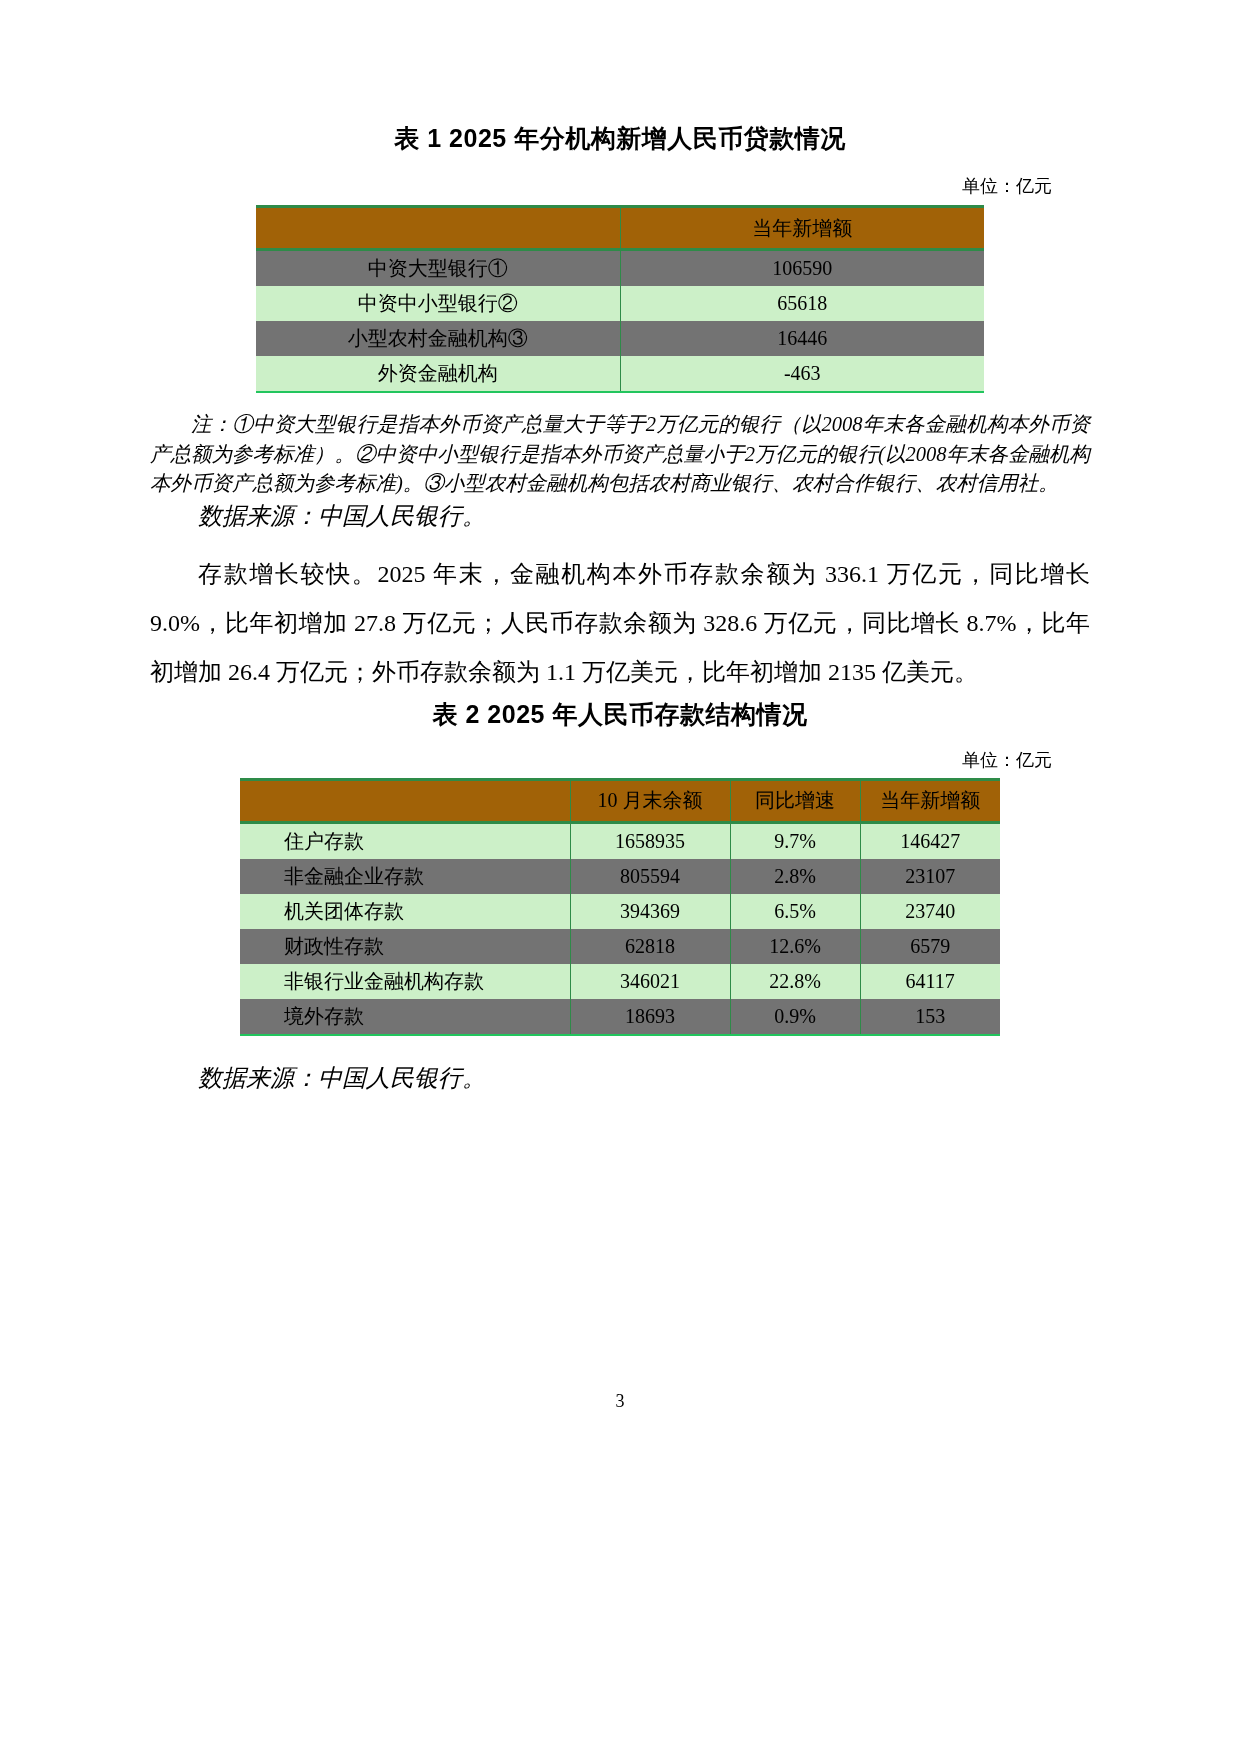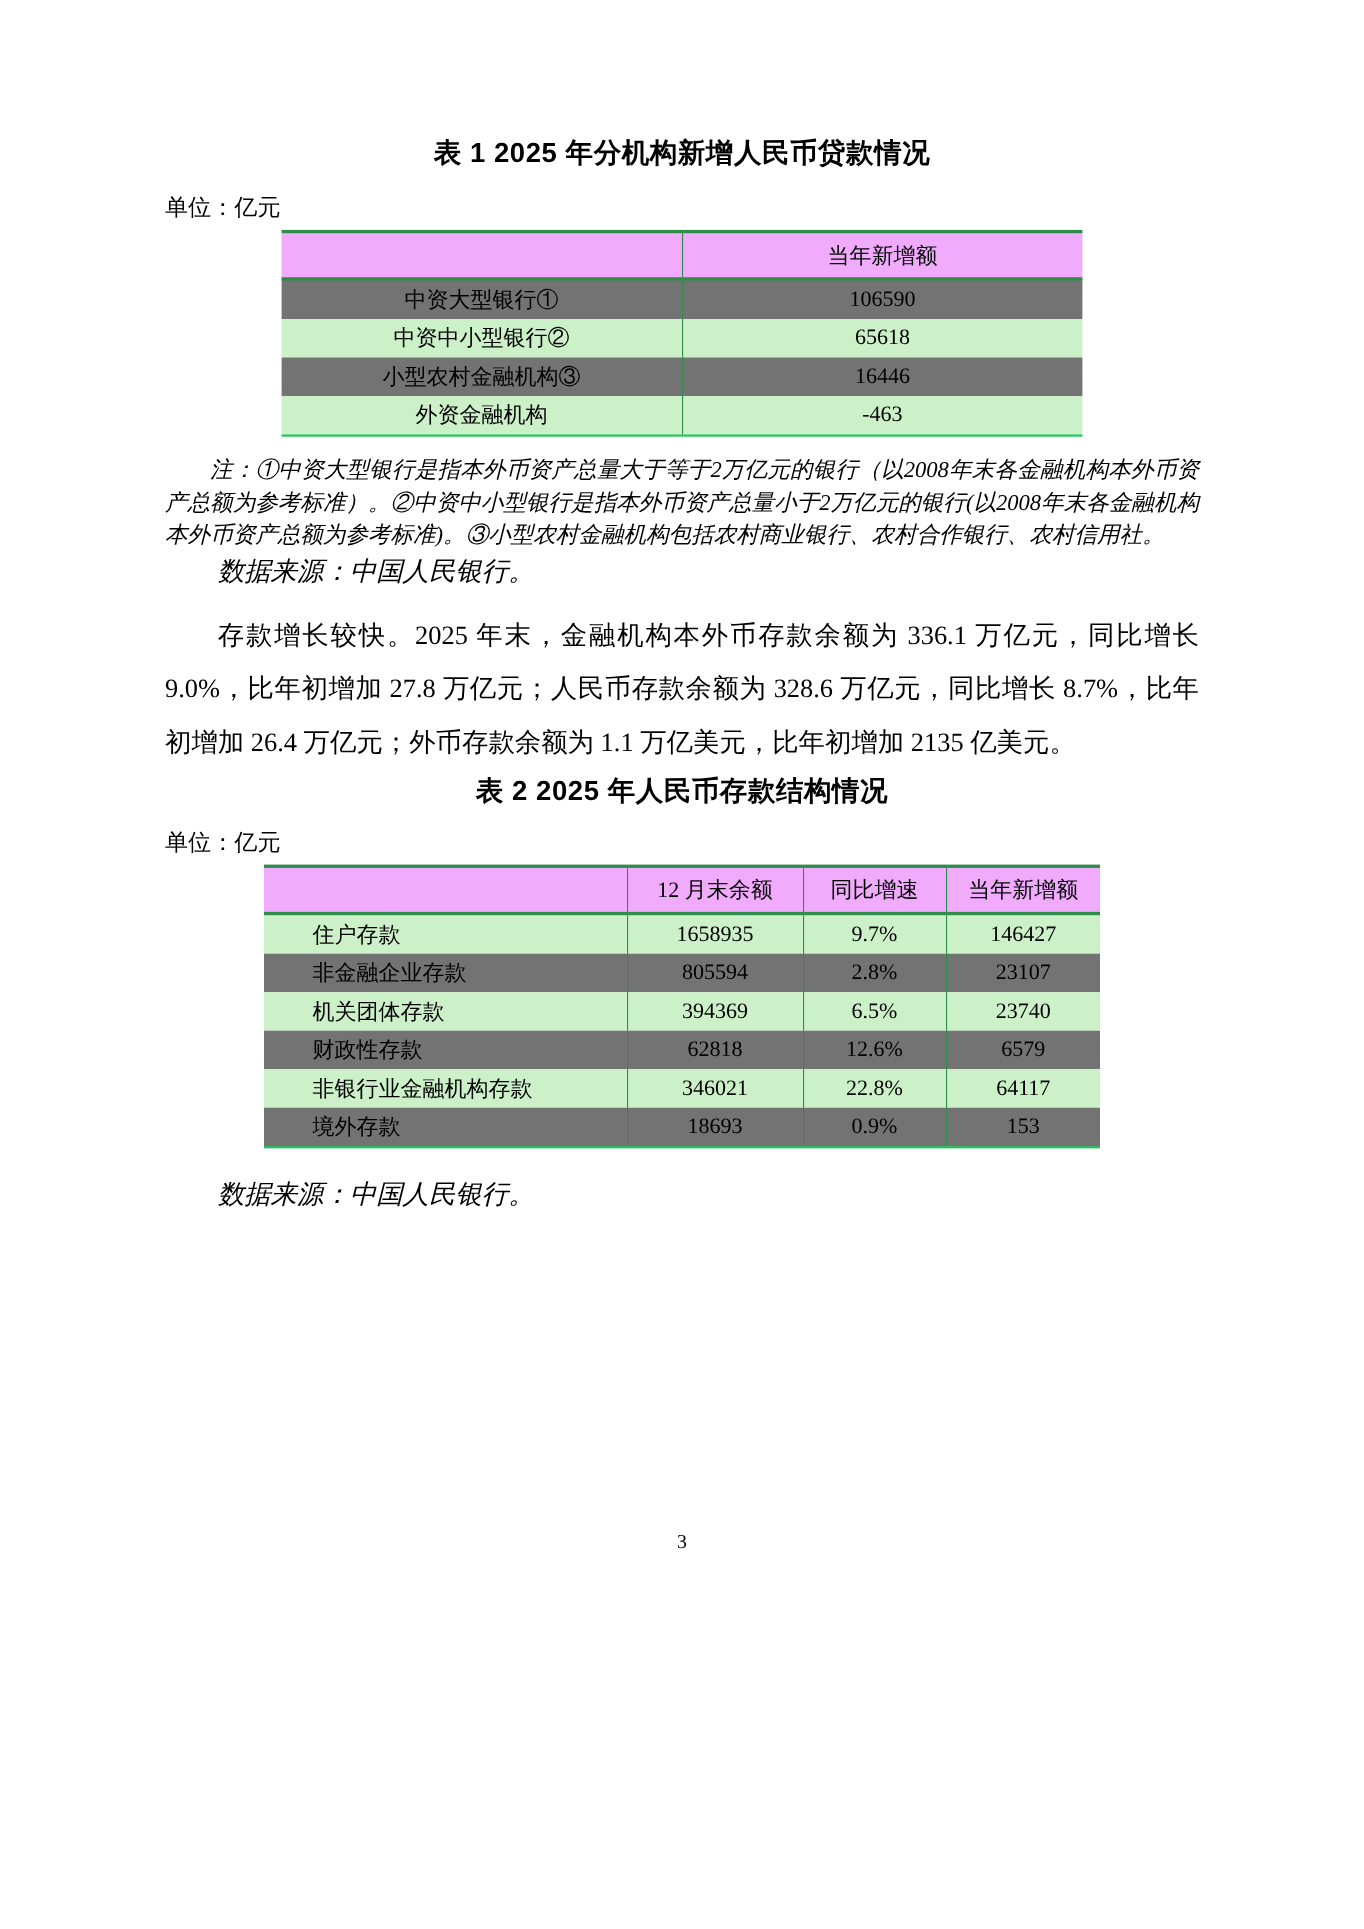--- a/index.html
+++ b/index.html
@@ -29,21 +29,22 @@
     font-size: 25px;
     font-weight: bold;
     letter-spacing: 0.5px;
     margin: 0;
     font-family: "Liberation Sans", "DejaVu Sans", sans-serif;
   }
   .title-1 { padding-top: 122px; }
   .title-2 { padding-top: 0; }
 
   .unit-line {
-    font-size: 21px;
+    text-align: right;
+    font-size: 18px;
     margin: 19px 38px 7px 0;
     font-family: Liberation Mono, monospace;
   }
   .unit-line.t2 { margin: 17px 38px 6px 0; }
 
   
   table {
     border-collapse: collapse;
     width: 100%;
     font-size: 20px;
@@ -52,21 +53,21 @@
     width: 728px;
     margin: 0 auto;
     table-layout: fixed;
   }
   .tbl2 {
     width: 760px;
     margin: 0 auto;
     table-layout: fixed;
   }
   .tbl1 thead th, .tbl2 thead th {
-    background: #f0abfc;
+    background: #a16207;
     font-weight: normal;
     height: 38px;
     border-top: 3px solid #2e8b48;
     border-bottom: 3px solid #2e8b48;
     text-align: center;
     vertical-align: middle;
   }
   .tbl1 tbody td, .tbl2 tbody td {
     height: 33px;
     text-align: center;
@@ -179,21 +180,21 @@
   <table class="tbl2">
     <colgroup>
       <col style="width:330px">
       <col style="width:160px">
       <col style="width:130px">
       <col style="width:140px">
     </colgroup>
     <thead>
       <tr>
         <th class="label"></th>
-        <th class="vline">12 月末余额</th>
+        <th class="vline">10 月末余额</th>
         <th class="vline">同比增速</th>
         <th class="vline">当年新增额</th>
       </tr>
     </thead>
     <tbody>
       <tr class="alt">
         <td class="label indent">住户存款</td>
         <td class="vline">1658935</td>
         <td class="vline">9.7%</td>
         <td class="vline">146427</td>

